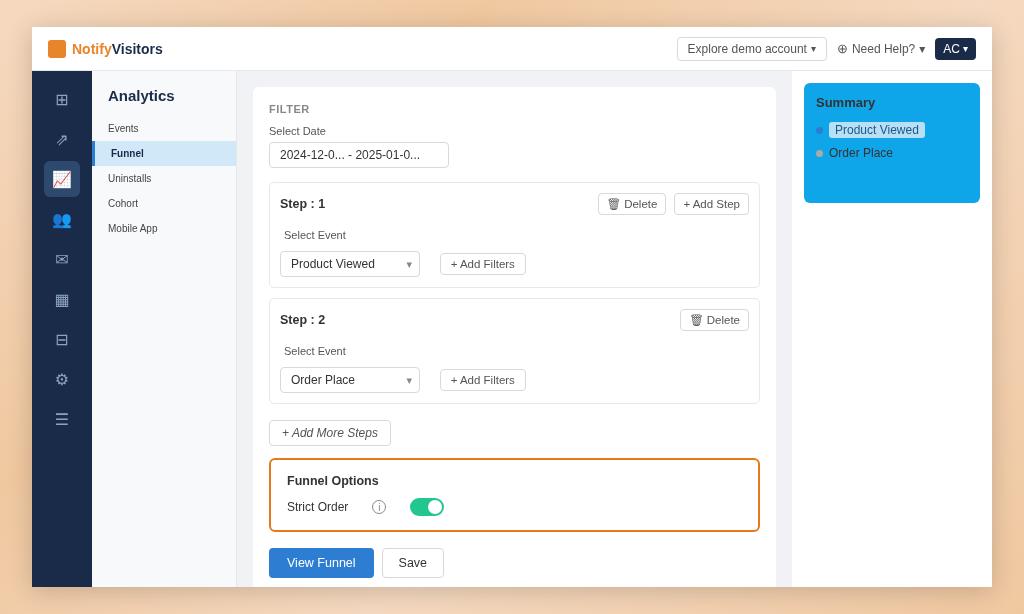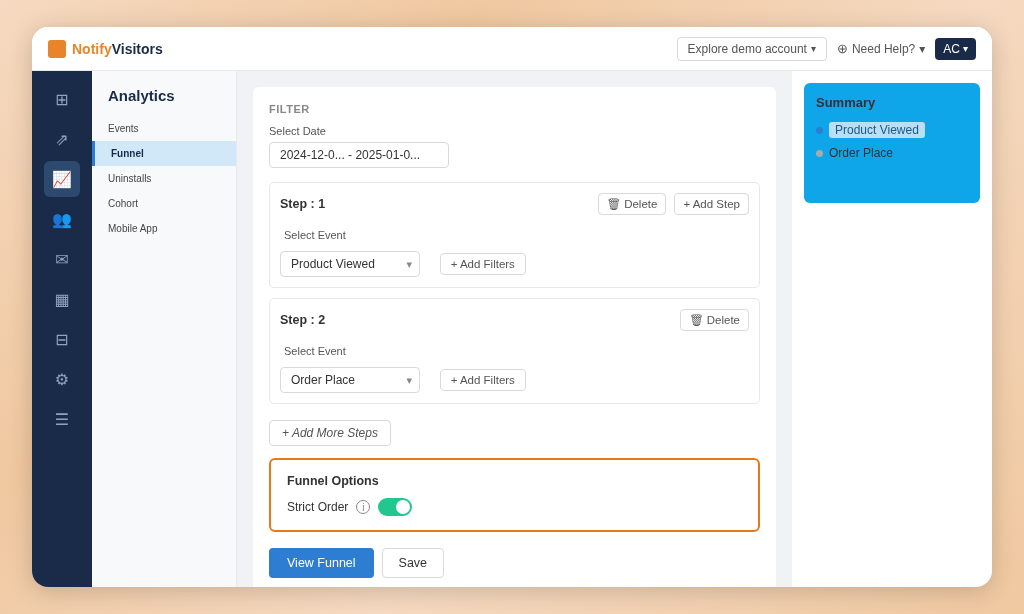--- a/index.html
+++ b/index.html
@@ -11,21 +11,21 @@
       height: 614px;
       display: flex;
       align-items: center;
       justify-content: center;
       overflow: hidden;
     }
     .window {
       width: 960px;
       height: 560px;
       background: #fff;
-      border-radius: 16px;
+      border-radius: 0;
       box-shadow: 0 4px 24px rgba(0,0,0,0.18);
       display: flex;
       flex-direction: column;
       overflow: hidden;
     }
     
     .topbar {
       height: 44px;
       background: #fff;
       border-bottom: 1px solid #e8e8e8;
@@ -282,21 +282,21 @@
     }
     .funnel-options-title {
       font-size: 12.5px;
       font-weight: 600;
       color: #333;
       margin-bottom: 10px;
     }
     .strict-row {
       display: flex;
       align-items: center;
-      gap: 8px;
+      gap: 24px;
     }
     .strict-label {
       font-size: 12px;
       color: #333;
     }
     .info-icon {
       width: 14px;
       height: 14px;
       border-radius: 50%;
       border: 1px solid #888;

